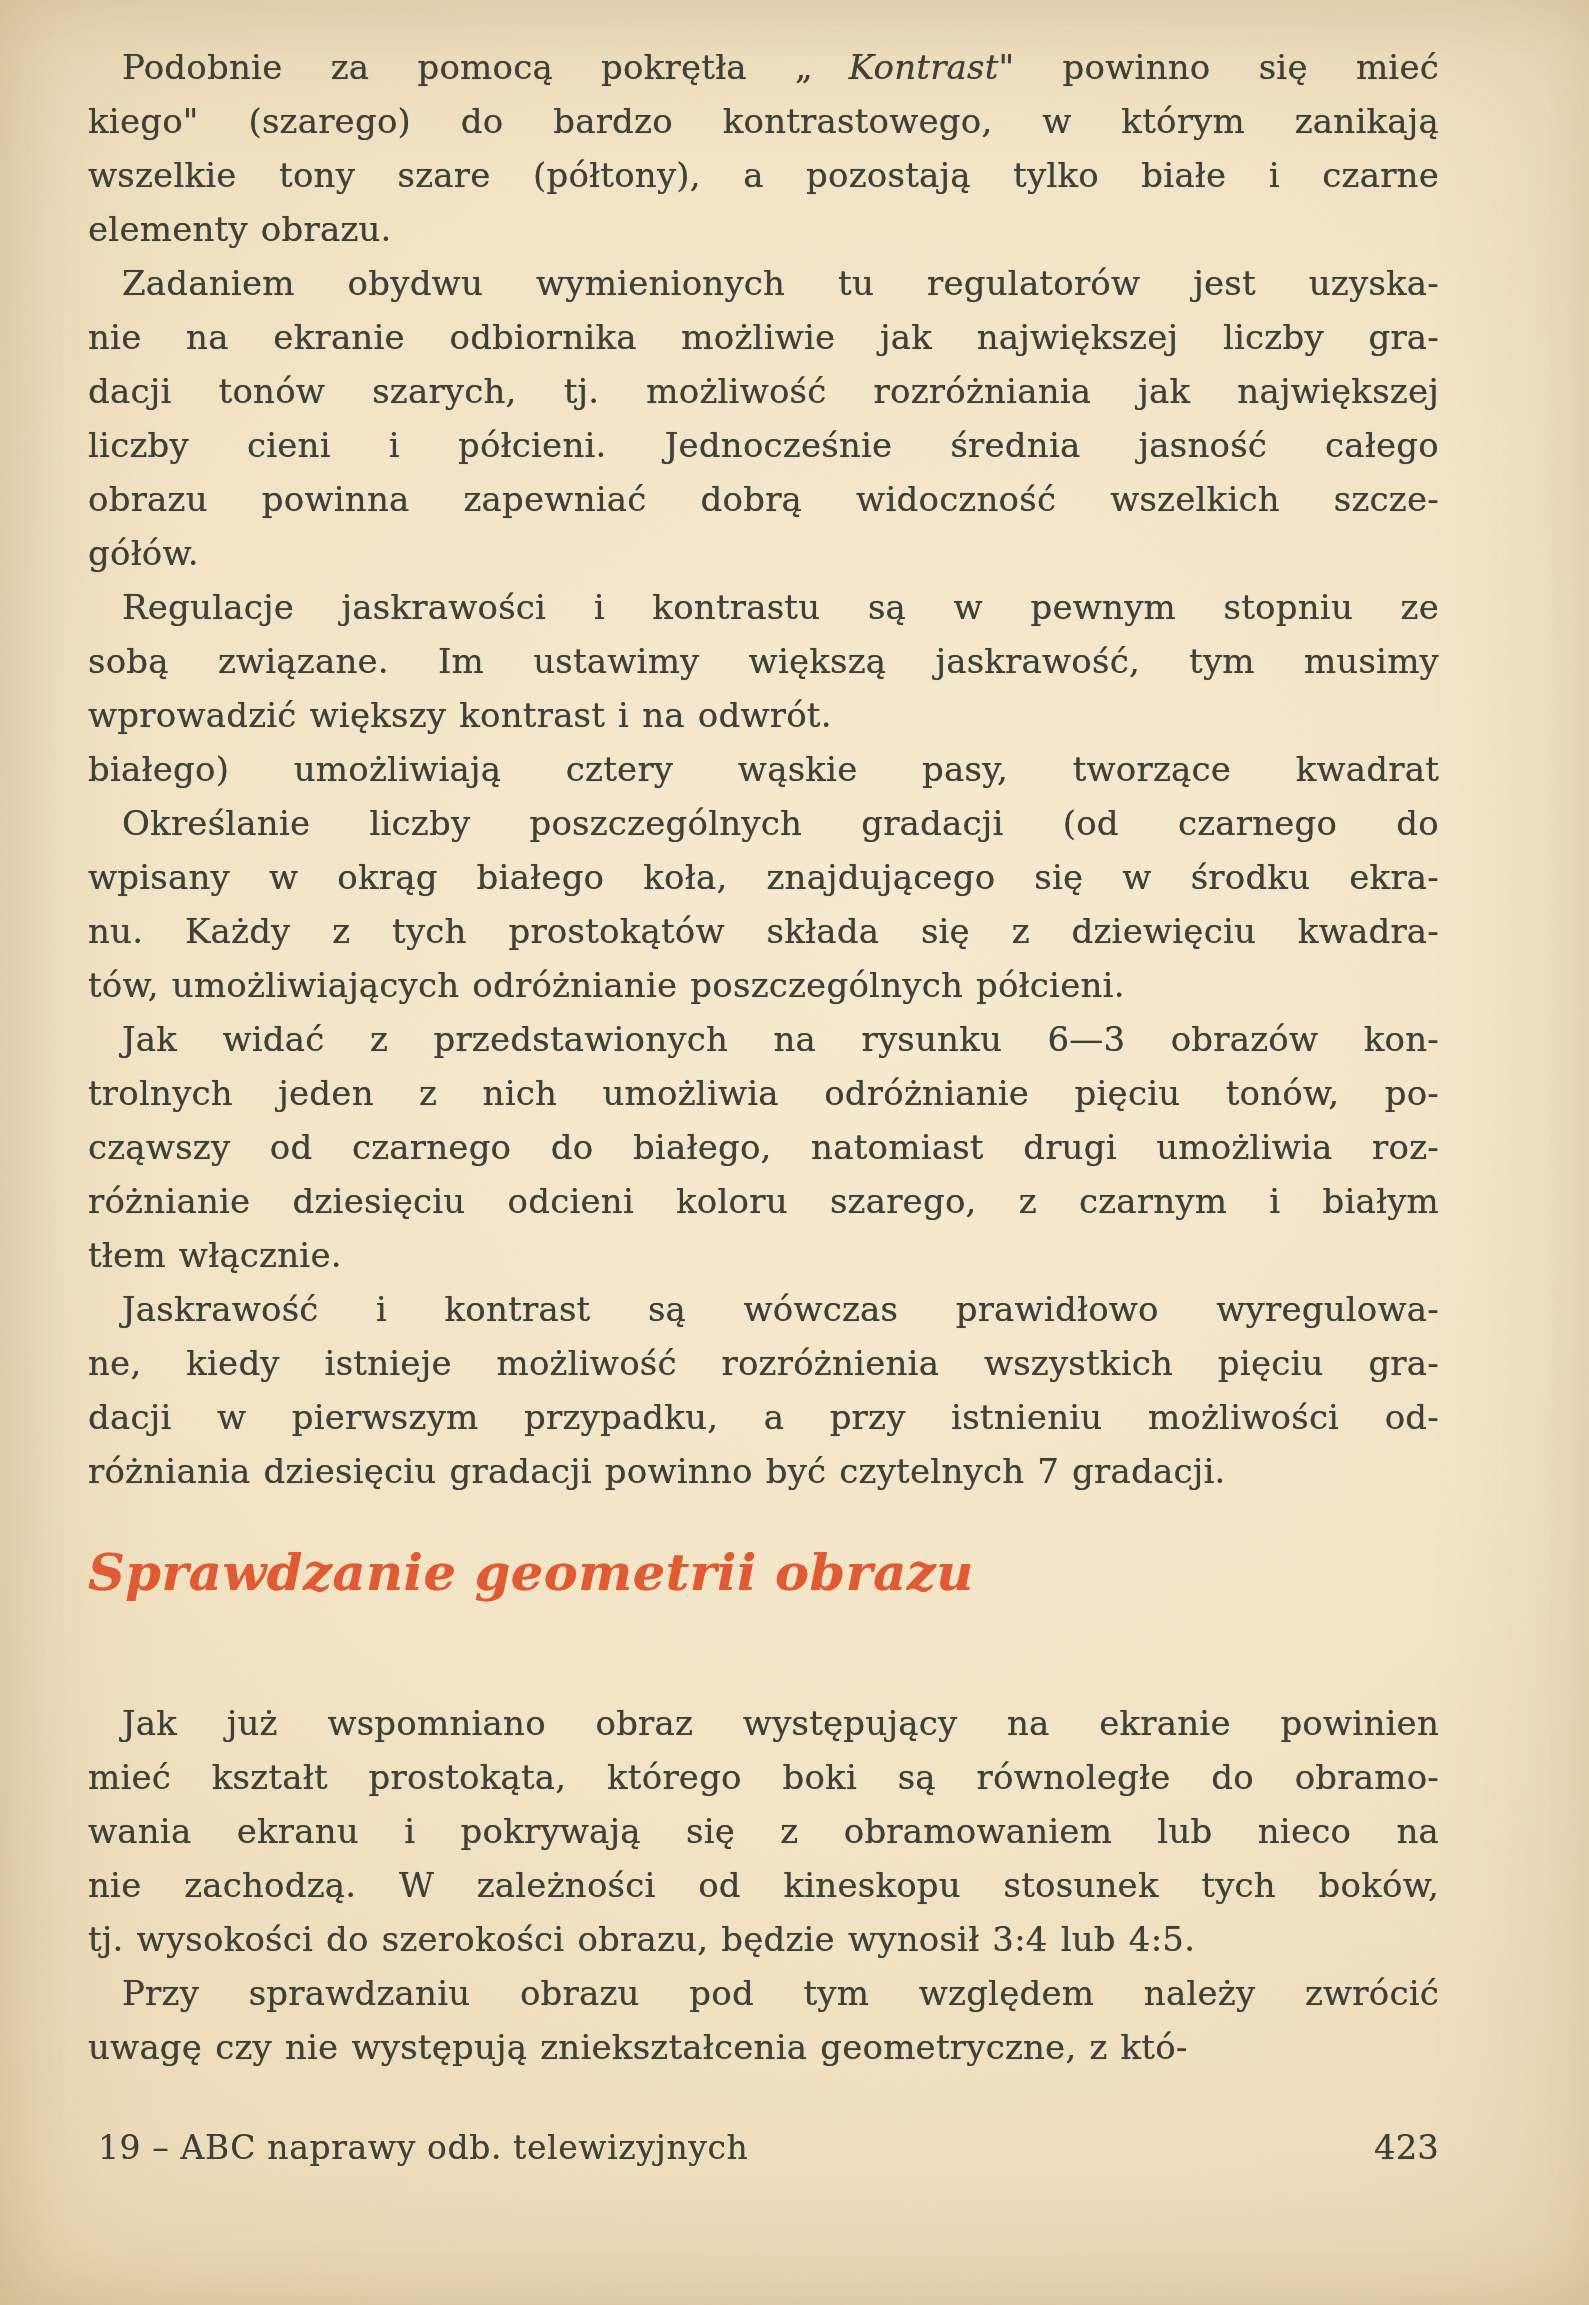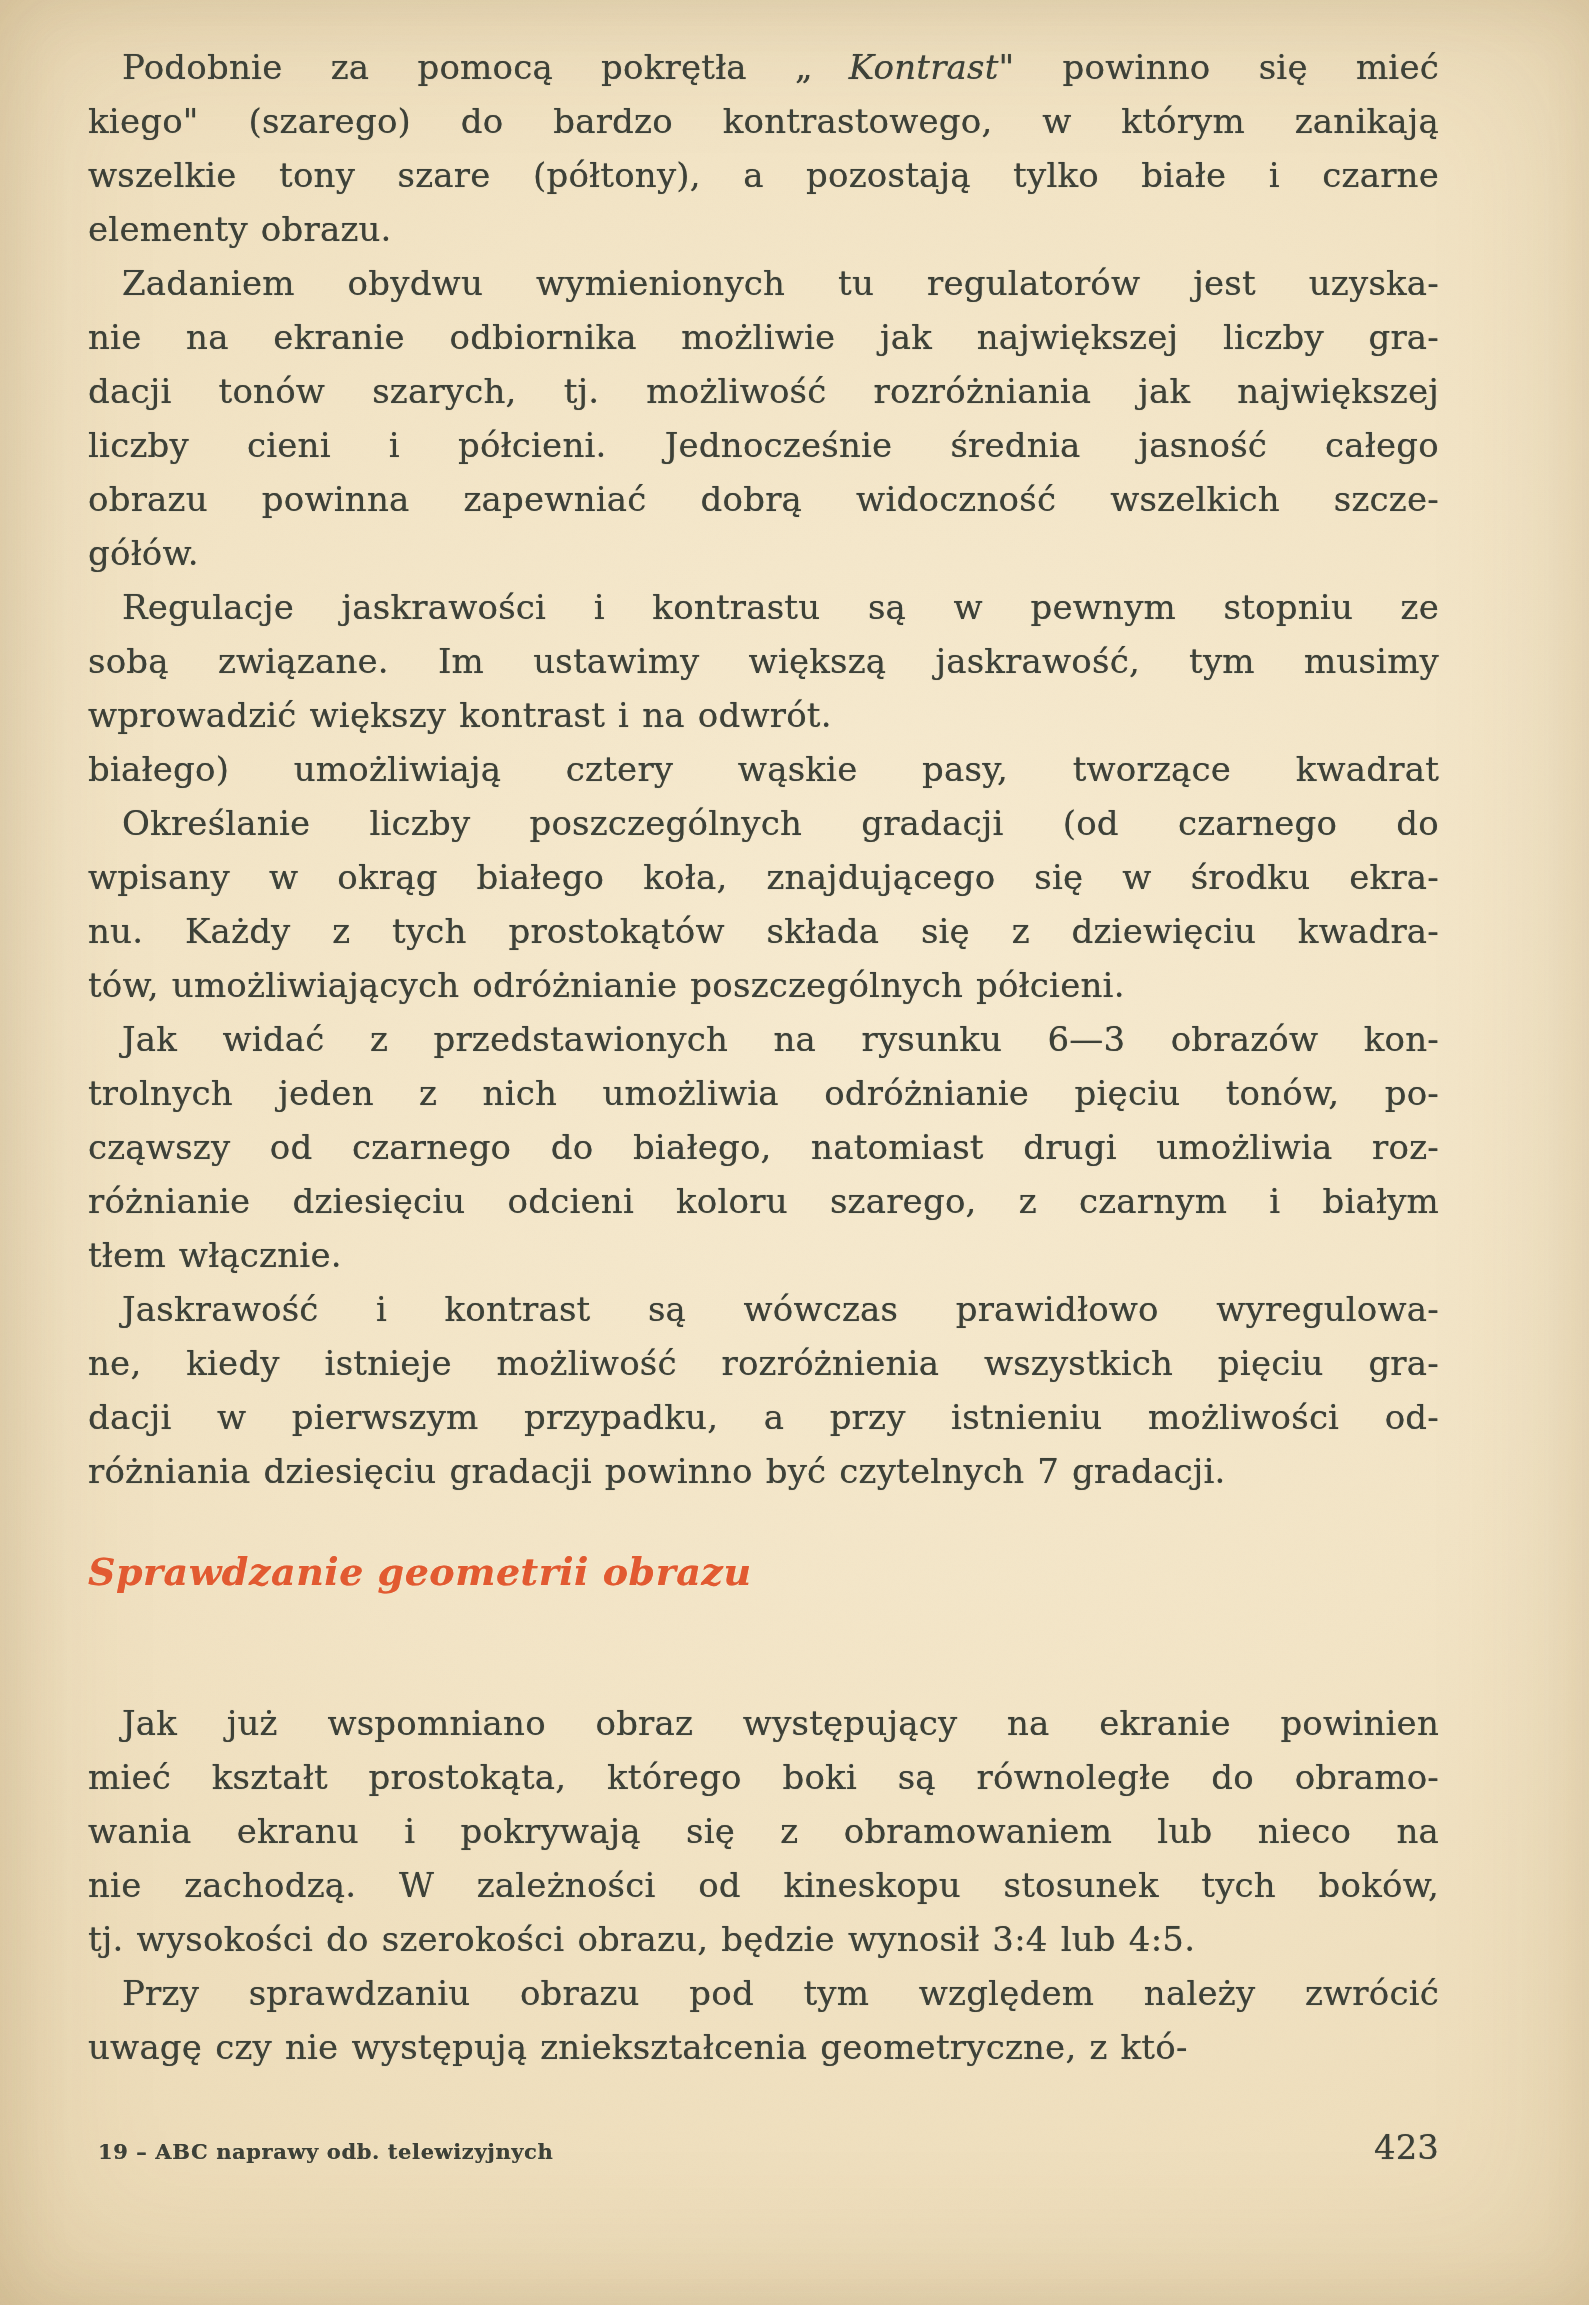--- a/index.html
+++ b/index.html
@@ -42,42 +42,41 @@
     text-shadow: 0 0 0.7px rgba(61, 65, 56, 0.75);
     white-space: normal;
   }
   .line.first { text-indent: 34px; }
   .line.last  { text-align-last: left; }
   .ital { font-style: italic; margin-left: 36px; }
   .section-heading {
     margin: 0;
     padding-top: 49px;
     padding-bottom: 99px;
-    font-size: 38px;
+    font-size: 51px;
     line-height: 50px;
     font-style: italic;
     font-weight: bold;
     letter-spacing: 0.5px;
     color: #e25a31;
     text-shadow: 0 0 0.6px rgba(226, 90, 49, 0.6);
   }
   .footer {
     position: absolute;
     left: 98px; top: 2127px;
     width: 1341px;
     display: flex;
     justify-content: space-between;
     align-items: baseline;
     color: #3d4138;
   }
   .footer-signature {
-    font-size: 21px;
+    font-size: 33px;
     letter-spacing: 0.6px;
     text-shadow: 0 0 0.6px rgba(61, 65, 56, 0.7);
-    font-weight: bold;
   }
   .footer-page-number {
     font-size: 34px;
     text-shadow: 0 0 0.7px rgba(61, 65, 56, 0.75);
   }
 </style>
 </head>
 <body>
 
 <div class="page">

